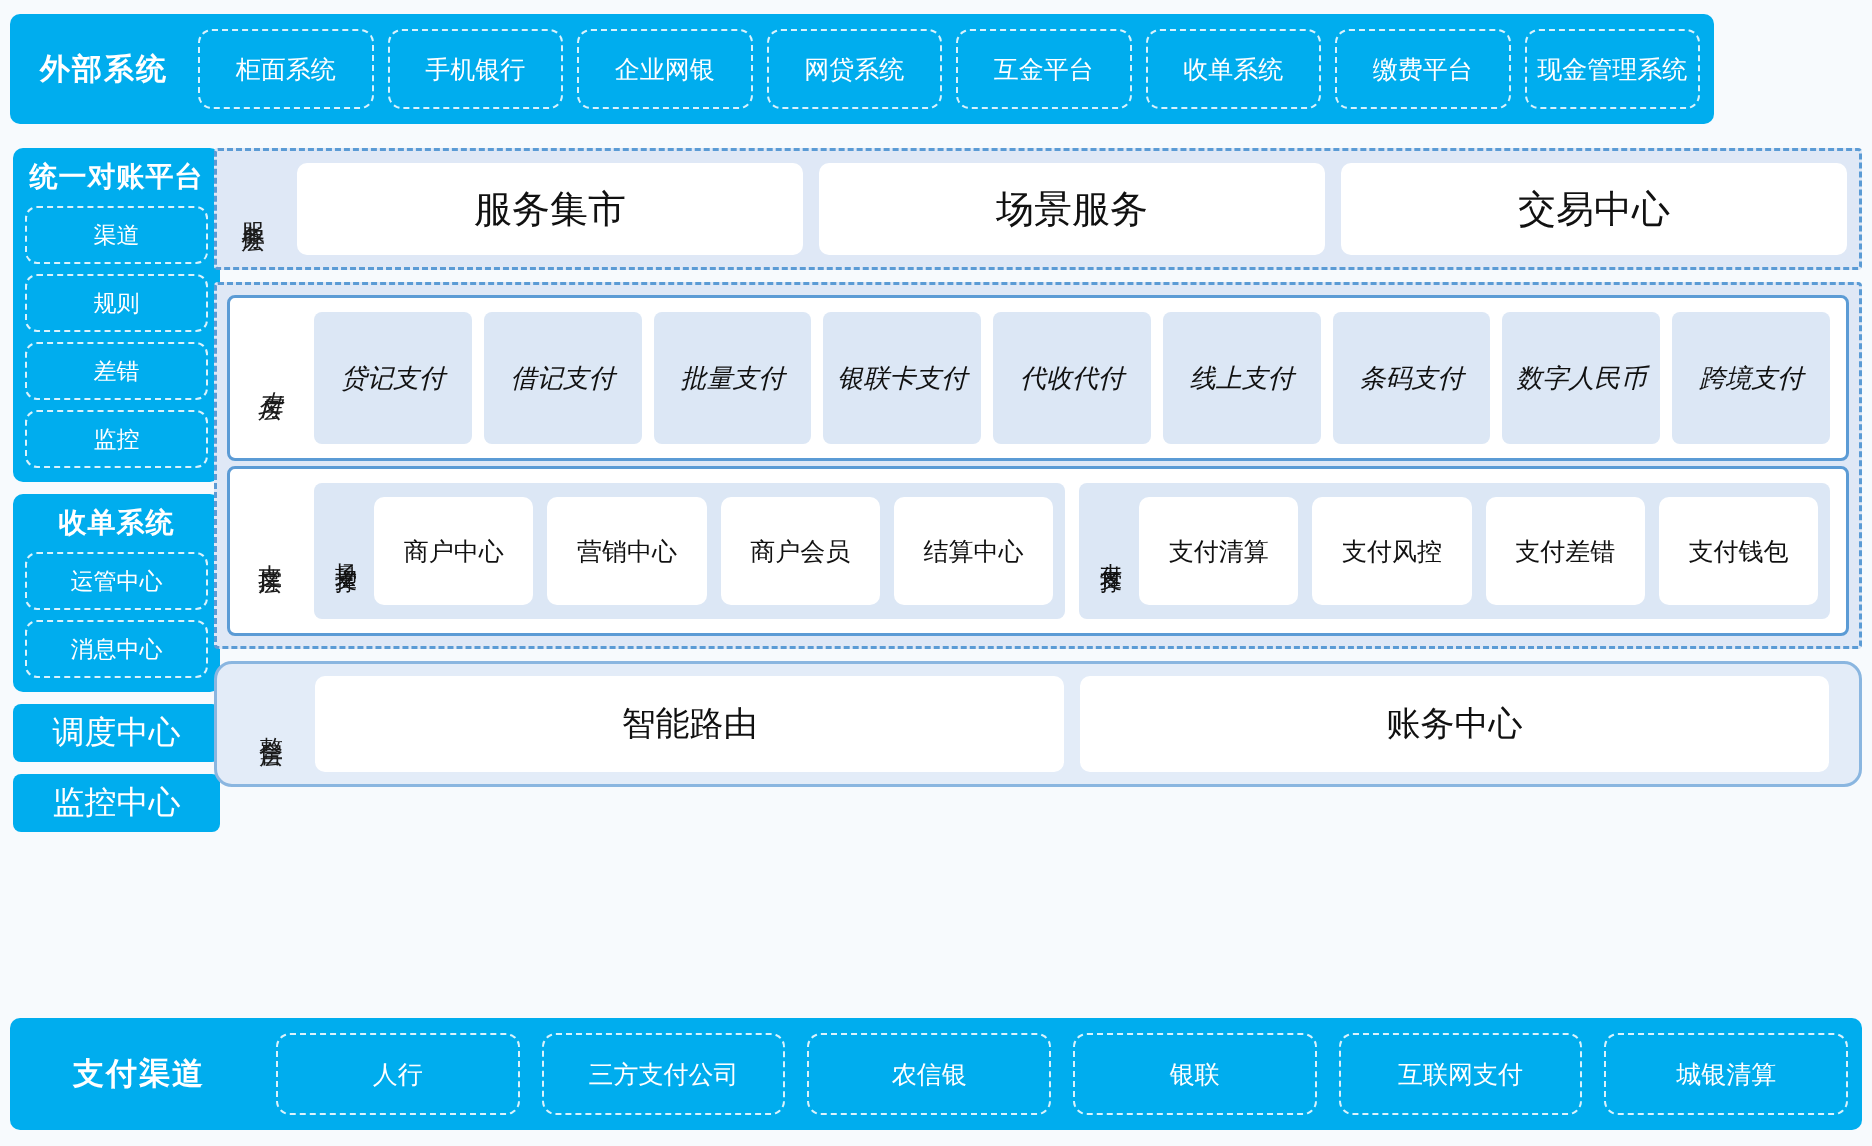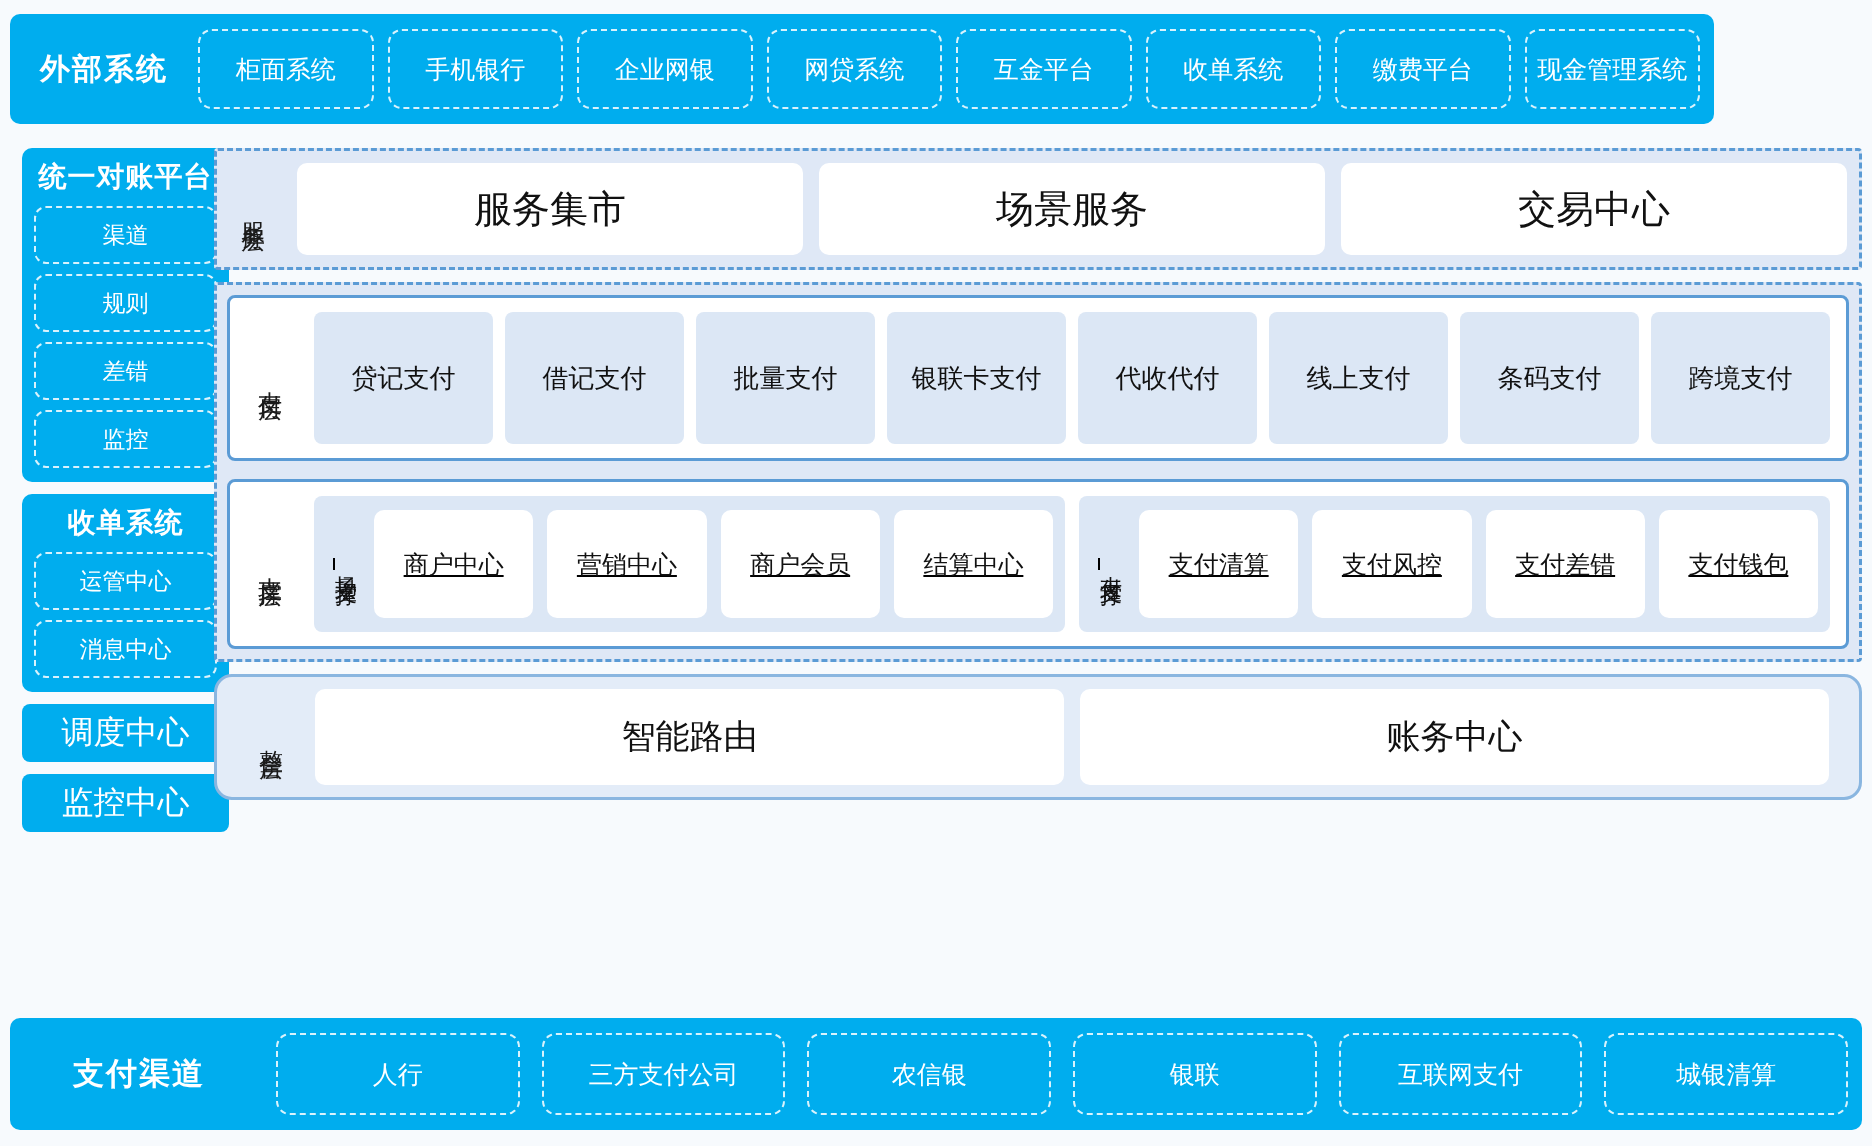--- a/index.html
+++ b/index.html
@@ -56,21 +56,21 @@
     width: 1852px; height: 112px;
     padding: 0 14px;
     gap: 22px;
   }
   #channel-row .bar-title { font-size: 31px; width: 230px; text-align: center; }
   #channel-row .dash-chip { height: 82px; font-size: 25px; }
 
   
   #left-col {
     position: absolute;
-    left: 22px; top: 148px;
+    left: 13px; top: 148px;
     width: 207px;
   }
   .cyan-panel {
     background: #00ADEE;
     border-radius: 10px;
     padding: 10px 12px 14px 12px;
     margin-bottom: 12px;
   }
   .cyan-panel .panel-title {
     color: #fff;
@@ -153,38 +153,38 @@
 
   
   #middle-group { margin-bottom: 12px; }
 
   .solid-box {
     border: 3px solid #5b9bd5;
     background: #ffffff;
     border-radius: 8px;
     padding: 14px 16px;
   }
-  #pay-layer-box { margin-bottom: 18px; }
+  #pay-layer-box { margin-bottom: 5px; font-style: italic; }
 
   #pay-layer-box .cards { display: flex; gap: 12px; flex: 1; }
   .blue-tile {
     background: #dce7f5;
     border-radius: 8px;
     height: 132px;
     display: flex;
     align-items: center;
     justify-content: center;
     font-size: 26px;
     color: #111;
     flex: 1 1 0;
     white-space: nowrap;
   }
 
   
-  #support-layer-box .support-groups { display: flex; gap: 14px; flex: 1; text-decoration: underline; }
+  #support-layer-box .support-groups { display: flex; gap: 14px; flex: 1; }
   .support-group {
     background: #dce7f5;
     border-radius: 8px;
     display: flex;
     align-items: stretch;
     padding: 14px 12px;
     flex: 1 1 0;
   }
   .sub-label {
     writing-mode: vertical-rl;
@@ -268,20 +268,21 @@
         <div class="layer-row">
           <div class="v-label">支付层</div>
           <div class="cards">
             <div class="blue-tile">贷记支付</div>
             <div class="blue-tile">借记支付</div>
             <div class="blue-tile">批量支付</div>
             <div class="blue-tile">银联卡支付</div>
             <div class="blue-tile">代收代付</div>
             <div class="blue-tile">线上支付</div>
             <div class="blue-tile">条码支付</div>
+            <div class="blue-tile">数字人民币</div>
             <div class="blue-tile">跨境支付</div>
           </div>
         </div>
       </div>
 
       <div class="solid-box" id="support-layer-box">
         <div class="layer-row">
           <div class="v-label">支撑层</div>
           <div class="support-groups">
 

